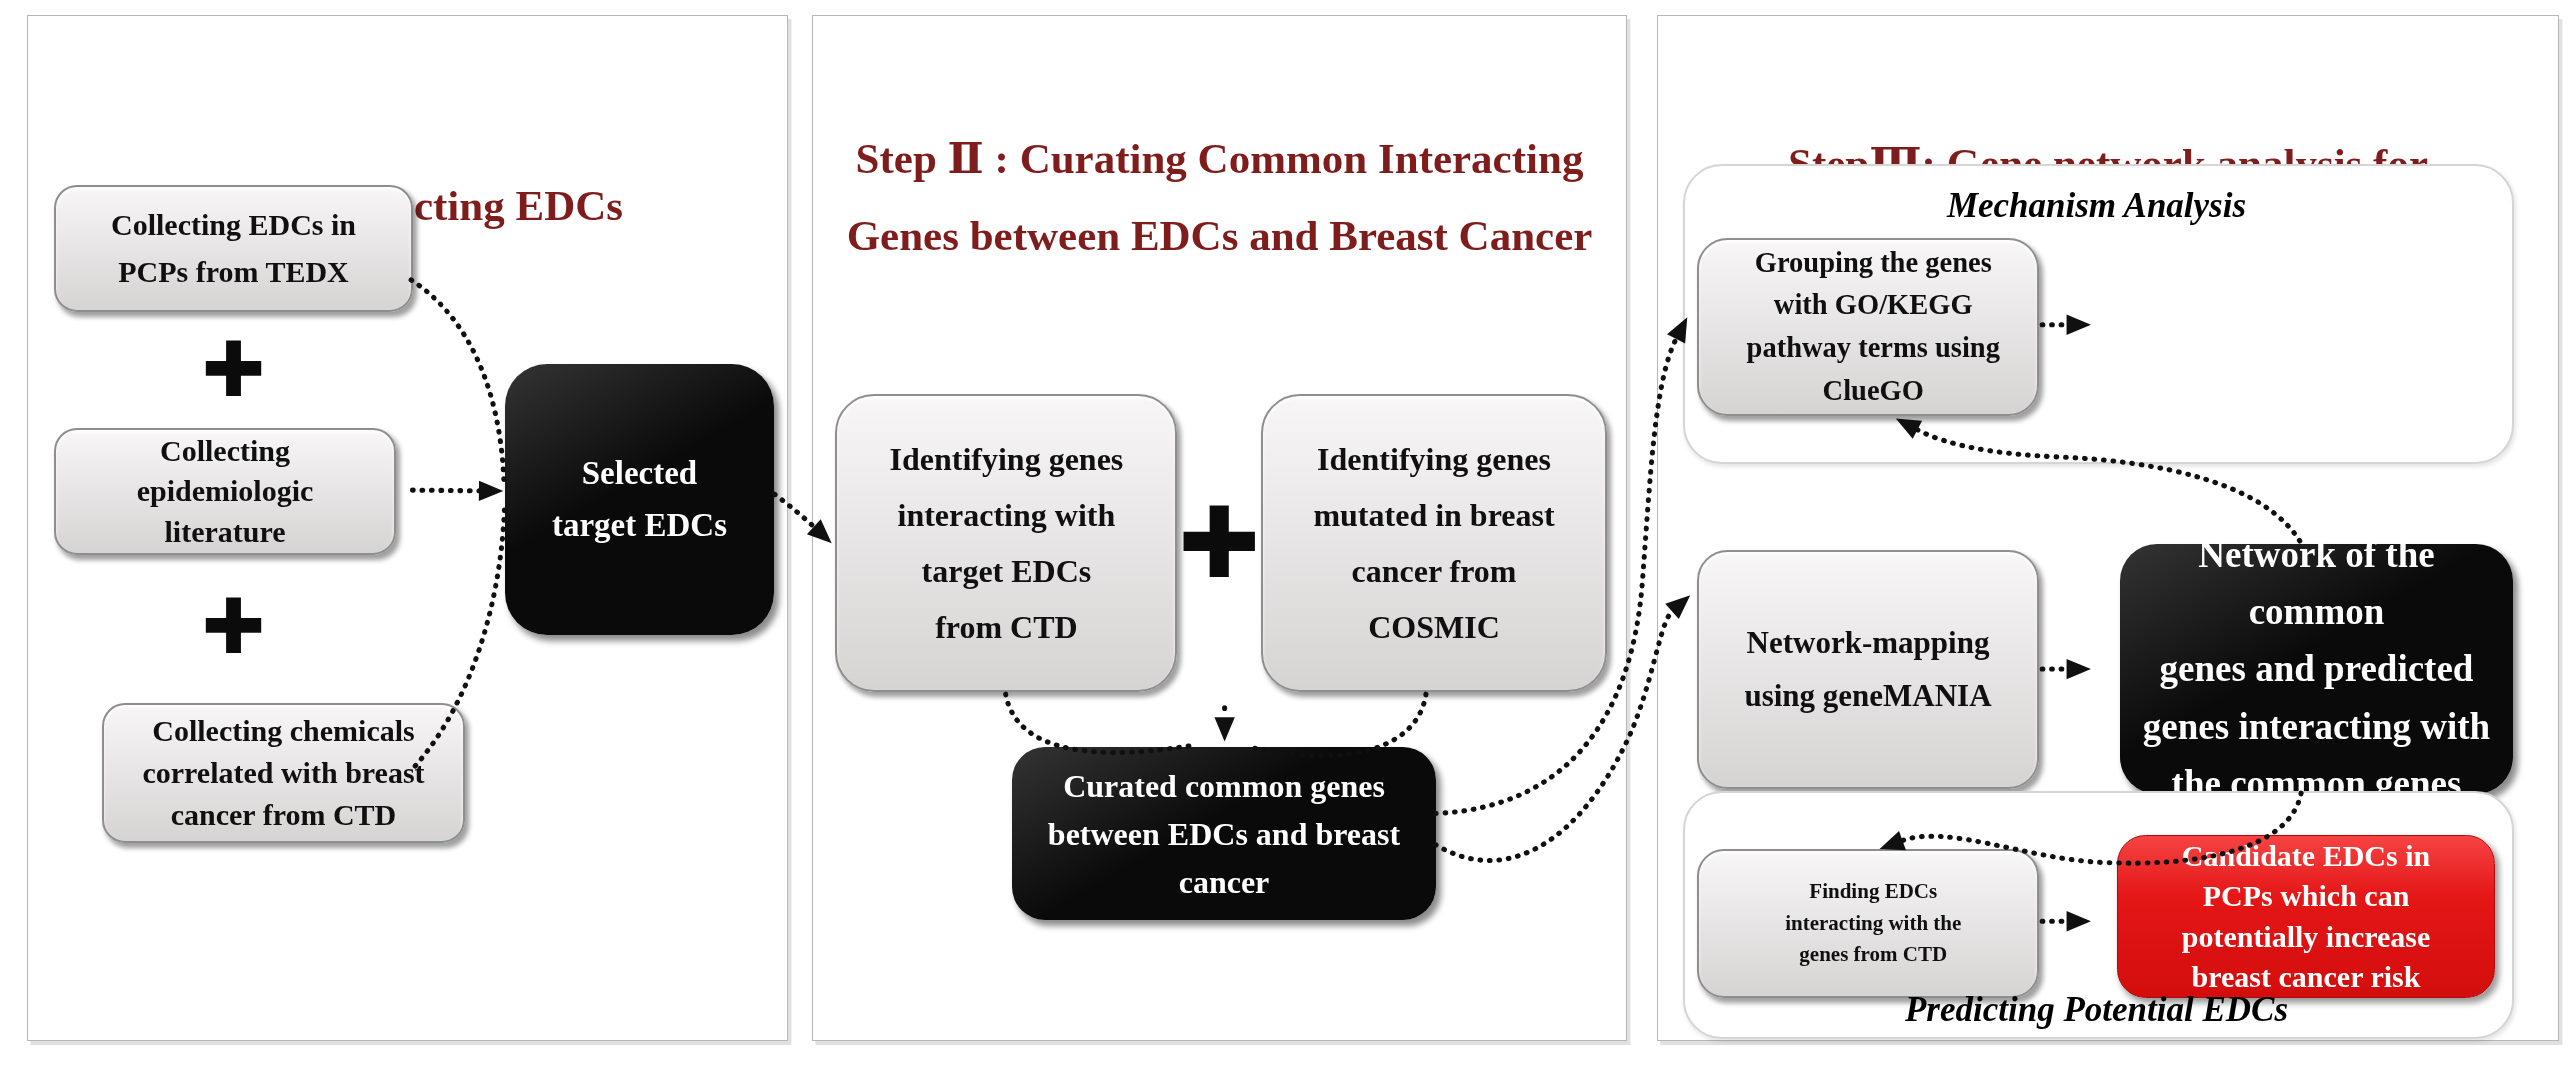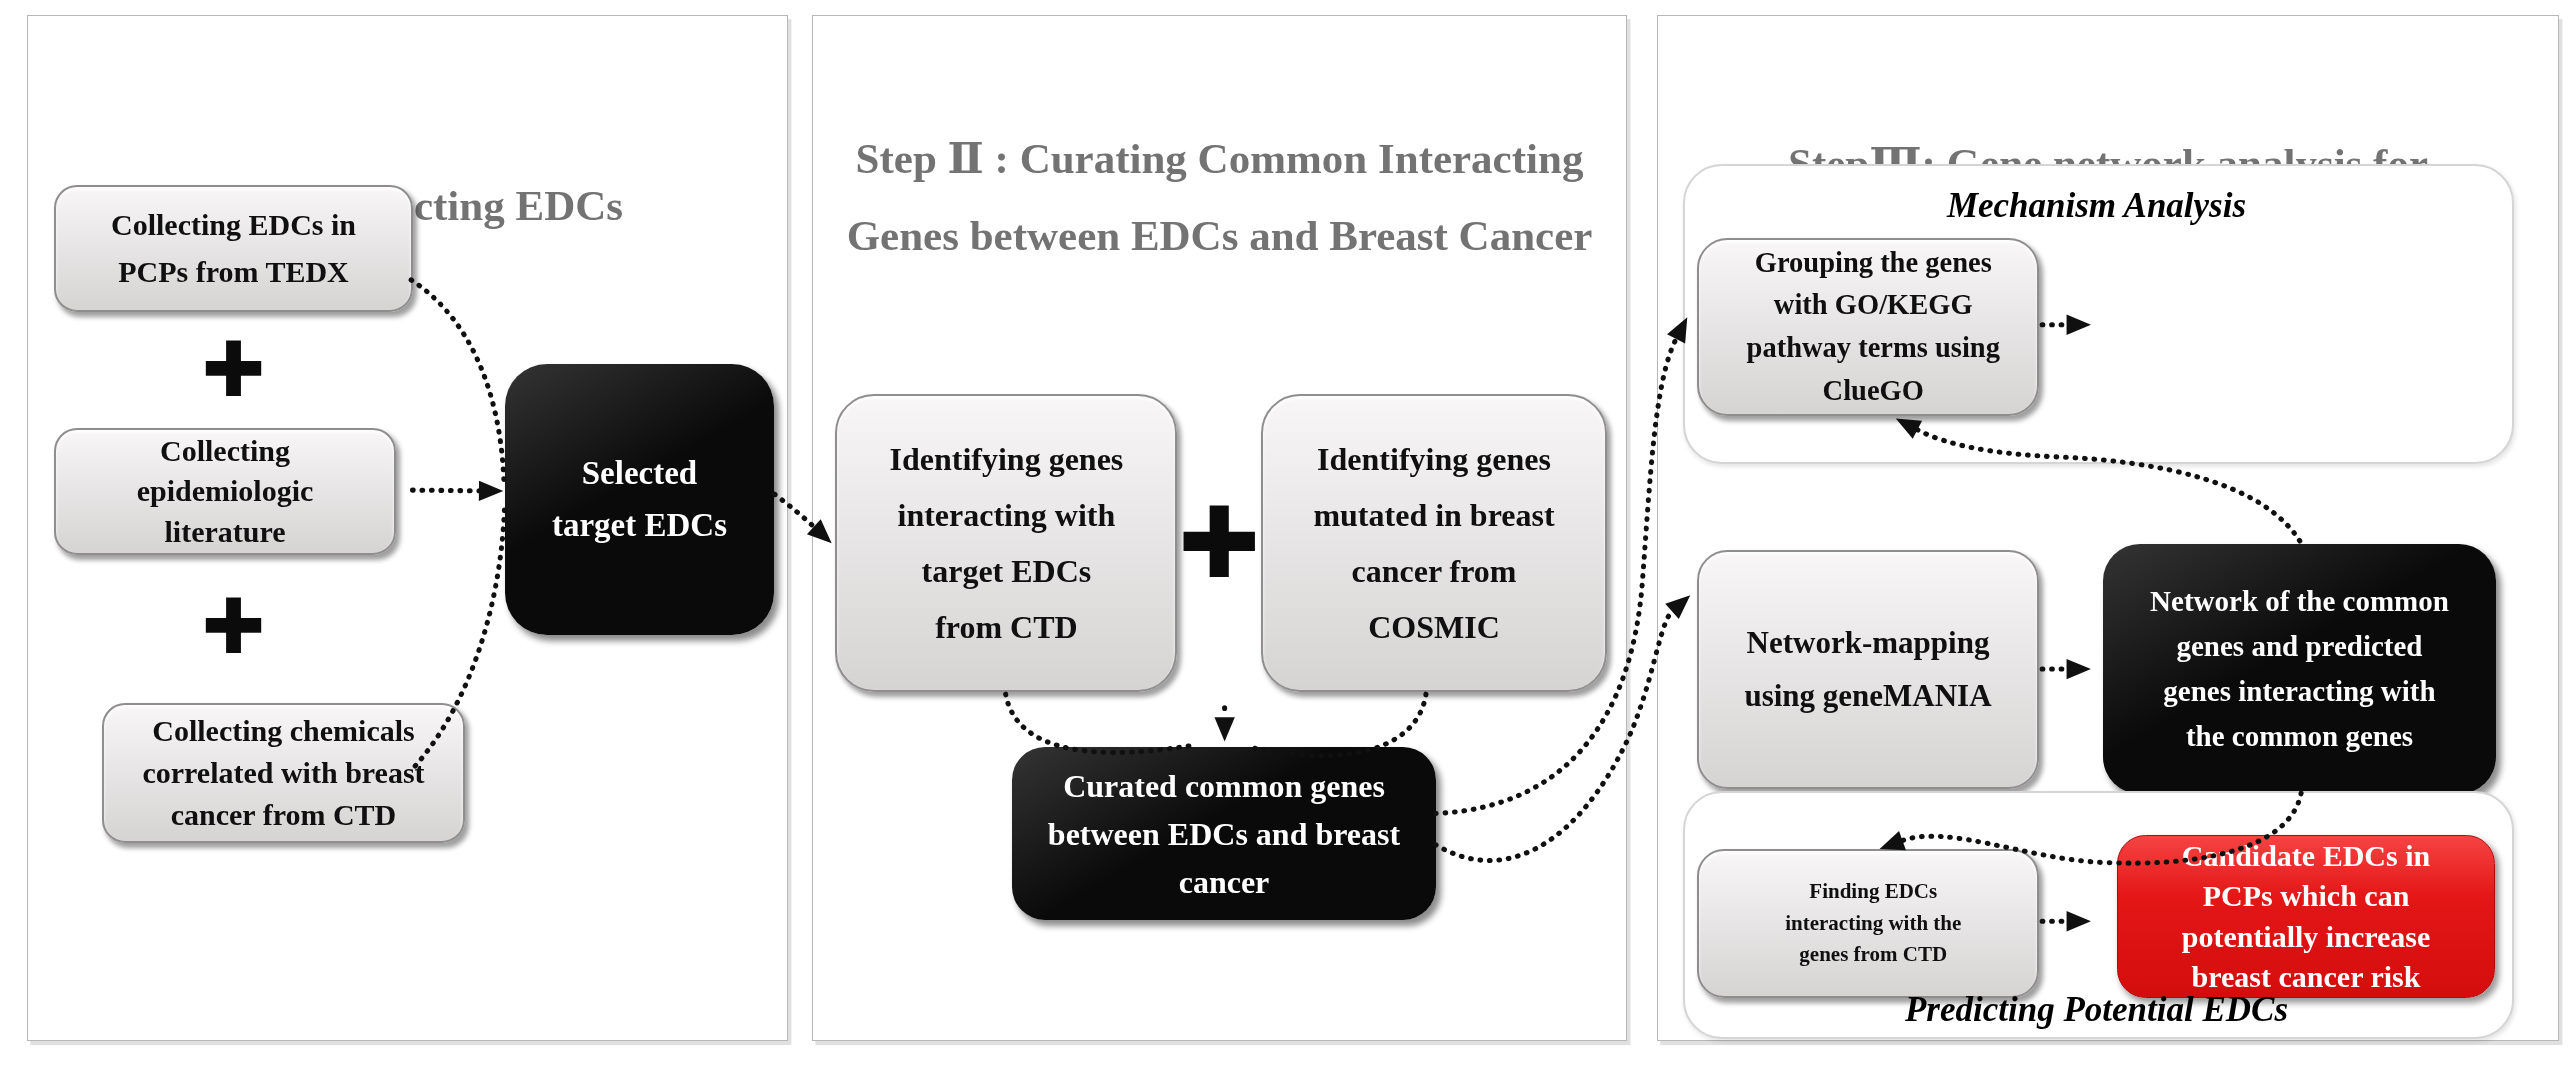--- a/index.html
+++ b/index.html
@@ -1,20 +1,20 @@
 <!DOCTYPE html>
 <html style="font-size:11px"><head>
 <meta charset="utf-8">
 <style>
   html,body{margin:0;padding:0;background:#ffffff;}
   #canvas{position:relative;width:2576px;height:1067px;background:#ffffff;overflow:hidden;
           font-family:"Liberation Serif","DejaVu Serif",serif;}
   .panel{position:absolute;background:#ffffff;border:1.4px solid #b8b6b6;
          box-shadow:3.4px 4.1px 0 rgba(200,198,198,0.55);}
-  .title{position:absolute;left:0;right:0;text-align:center;font-weight:bold;color:#737373;
+  .title{position:absolute;left:0;right:0;text-align:center;font-weight:bold;color:#7f1d1d;
          font-size:43px;line-height:1.8;white-space:pre-line;}
   .box{position:absolute;display:flex;align-items:center;justify-content:center;
        text-align:center;font-weight:bold;white-space:pre-line;padding:4.1px 9.5px;box-sizing:border-box;}
   .gray{background:linear-gradient(180deg,#f8f6f6 0%,#eae8e8 40%,#d6d3d3 100%);
         border:2px solid #8f8d8d;border-radius:23px;color:#101010;
         box-shadow:3.4px 4.7px 5.4px rgba(0,0,0,0.38), inset 0 2.7px 3.4px rgba(255,255,255,0.9);}
   .blackbox{background:linear-gradient(150deg,#343434 0%,#0a0a0a 45%);color:#ffffff;
         border-radius:41px;box-shadow:4.1px 5.4px 6.1px rgba(0,0,0,0.45);}
   .redbox{background:linear-gradient(180deg,#f64343 0%,#e41616 38%,#d30d0d 100%);color:#ffffff;
         border:1.4px solid #b00a0a;border-radius:28.5px;box-shadow:3.4px 4.7px 6.1px rgba(0,0,0,0.40);}
@@ -84,21 +84,21 @@
 
     <div class="box gray" style="left:39px;top:222px;width:342px;height:178px;font-size:28.5px;line-height:1.5;border-radius:30.5px;padding-left:20px;">Grouping the genes
 with GO/KEGG
 pathway terms using
 ClueGO</div>
 
 
     <div class="box gray" style="left:39px;top:534px;width:342px;height:239px;font-size:31px;line-height:1.7;border-radius:30.5px;">Network-mapping
 using geneMANIA</div>
 
-    <div class="box blackbox" style="left:445px;top:528px;width:393px;height:250px;font-size:29px;line-height:1.55;border-radius:37px;">Network of the common
+    <div class="box blackbox" style="left:462px;top:528px;width:393px;height:250px;font-size:37px;line-height:1.55;border-radius:37px;">Network of the common
 genes and predicted
 genes interacting with
 the common genes</div>
 
     <div class="container-r" style="left:25px;top:775px;width:827px;height:244px;"></div>
 
     <div class="box gray" style="left:39px;top:833px;width:342px;height:149px;font-size:21px;line-height:1.5;border-radius:27px;padding-left:20px;">Finding EDCs
 interacting with the
 genes from CTD</div>
 

